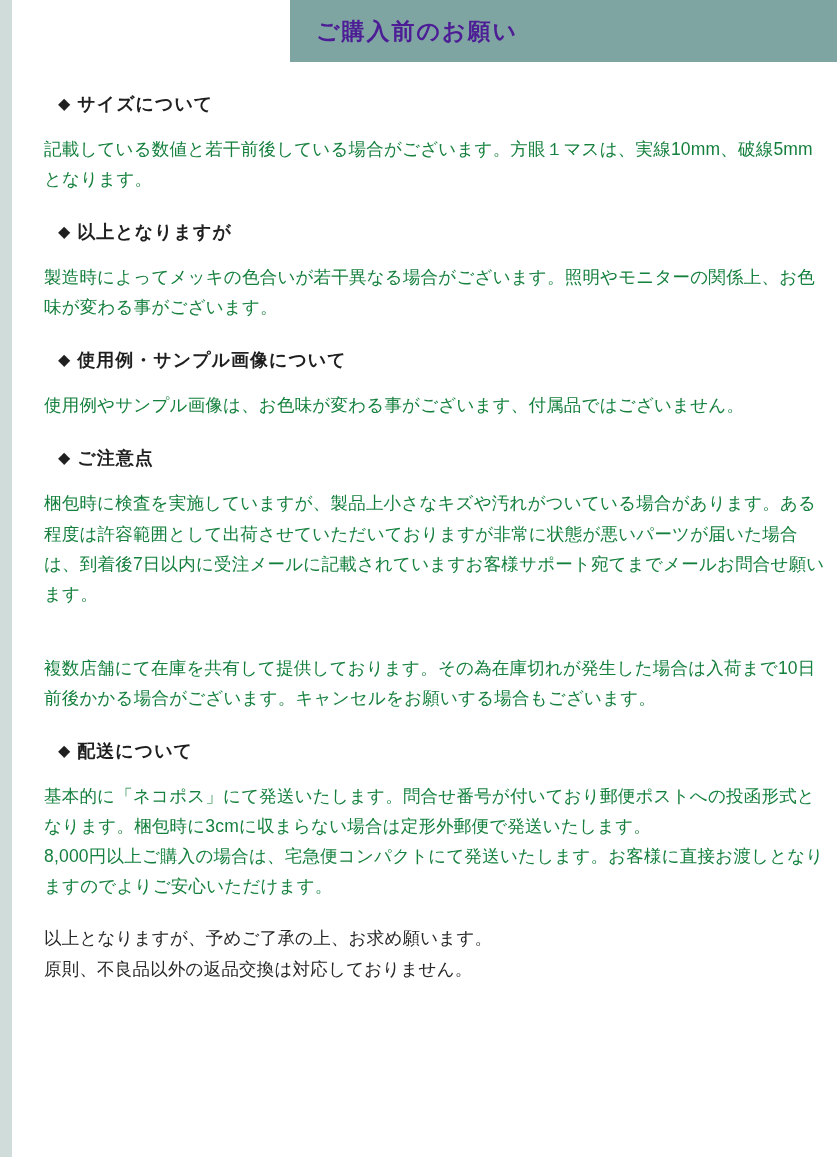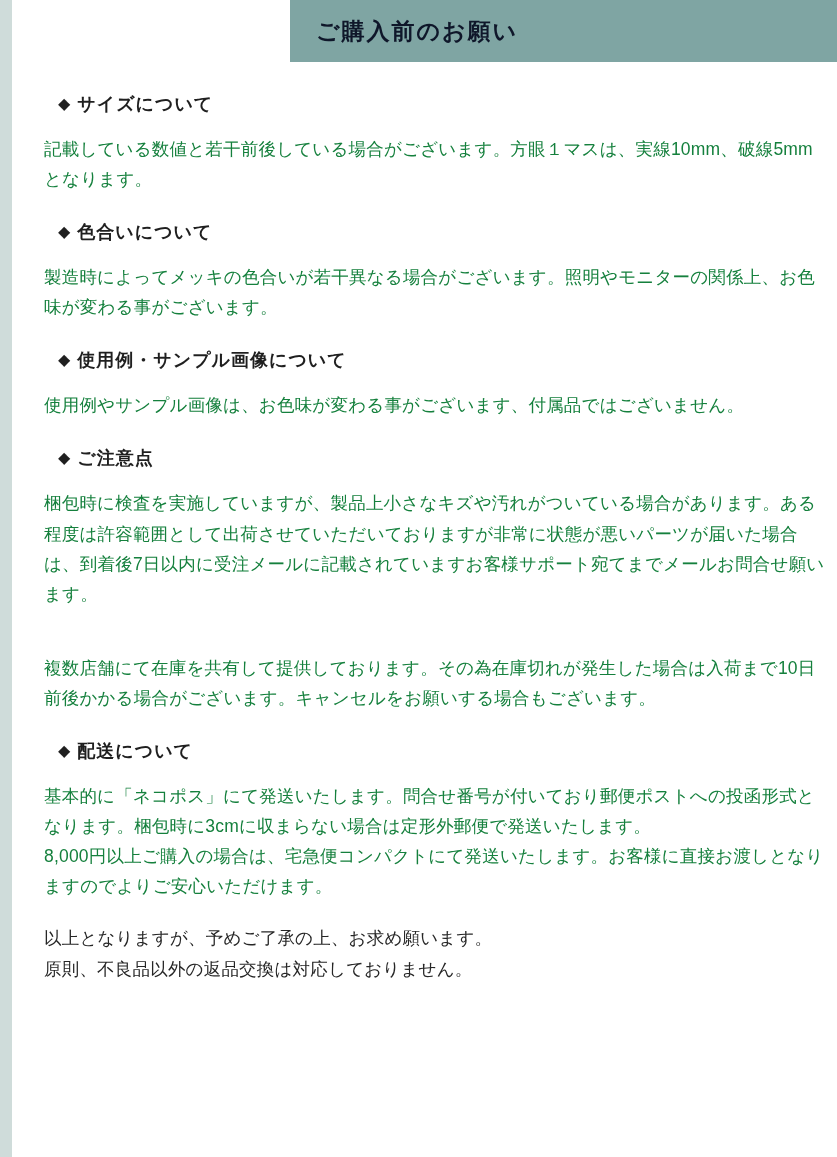--- a/index.html
+++ b/index.html
@@ -31,21 +31,21 @@
   }
   .header-bar {
     position: absolute;
     left: 290px;
     top: 0;
     width: 547px;
     height: 62px;
     background: #7fa5a3;
   }
   .header-title {
-    color: #0f172a;
+    color: #4c1d95;
     font-size: 23px;
     font-weight: bold;
     letter-spacing: 2px;
     line-height: 62px;
     padding-left: 26px;
     white-space: nowrap;
   }
   .content {
     position: absolute;
     left: 28px;
@@ -109,21 +109,21 @@
 
     <div class="section">
       <div class="sec-heading"><span class="diamond">◆</span><span>サイズについて</span></div>
       <div class="sp-head-gap"></div>
       <p class="sec-body">記載している数値と若干前後している場合がございます。方眼１マスは、実線10mm、破線5mmとなります。</p>
     </div>
 
     <div class="sp-1"></div>
 
     <div class="section">
-      <div class="sec-heading"><span class="diamond">◆</span><span>色合いについて</span></div>
+      <div class="sec-heading"><span class="diamond">◆</span><span>以上となりますが</span></div>
       <div class="sp-head-gap"></div>
       <p class="sec-body">製造時によってメッキの色合いが若干異なる場合がございます。照明やモニターの関係上、お色味が変わる事がございます。</p>
     </div>
 
     <div class="sp-1"></div>
 
     <div class="section">
       <div class="sec-heading"><span class="diamond">◆</span><span>使用例・サンプル画像について</span></div>
       <div class="sp-head-gap"></div>
       <p class="sec-body">使用例やサンプル画像は、お色味が変わる事がございます、付属品ではございません。</p>

